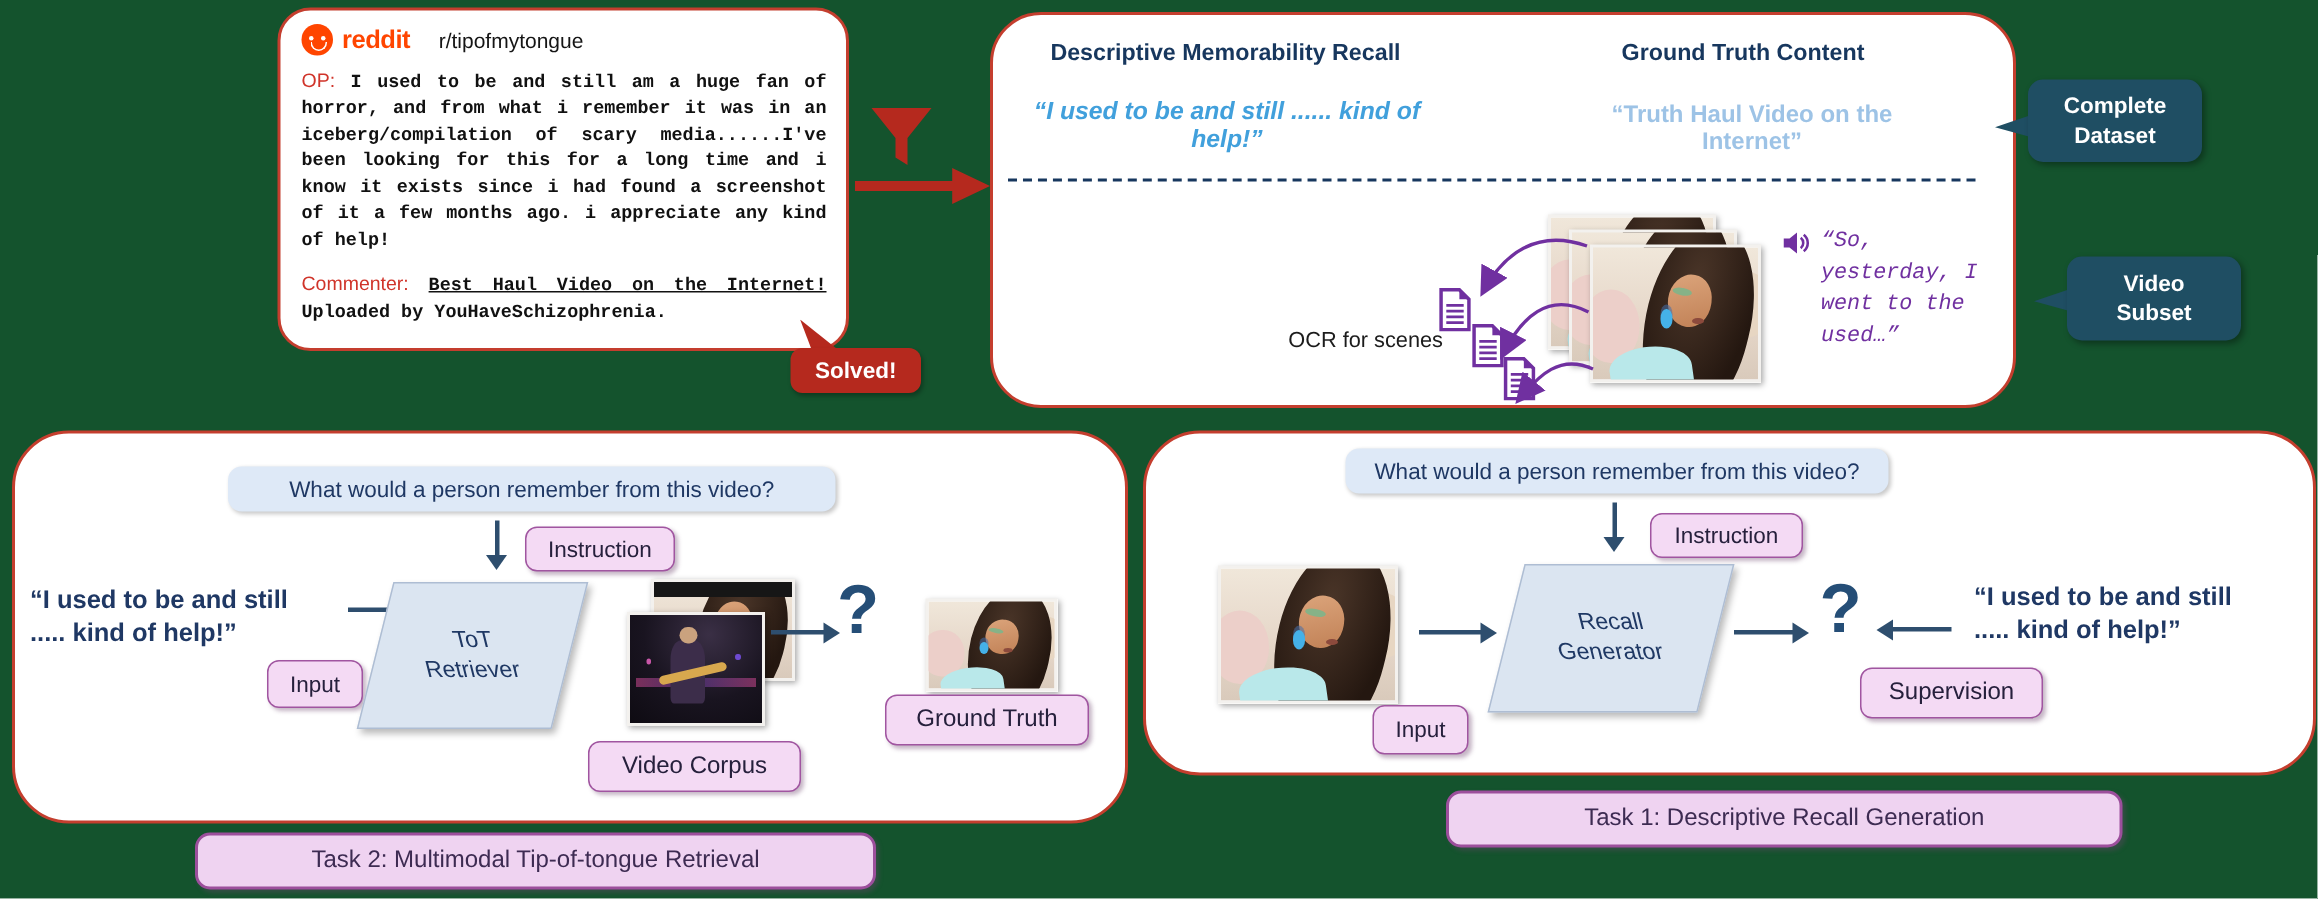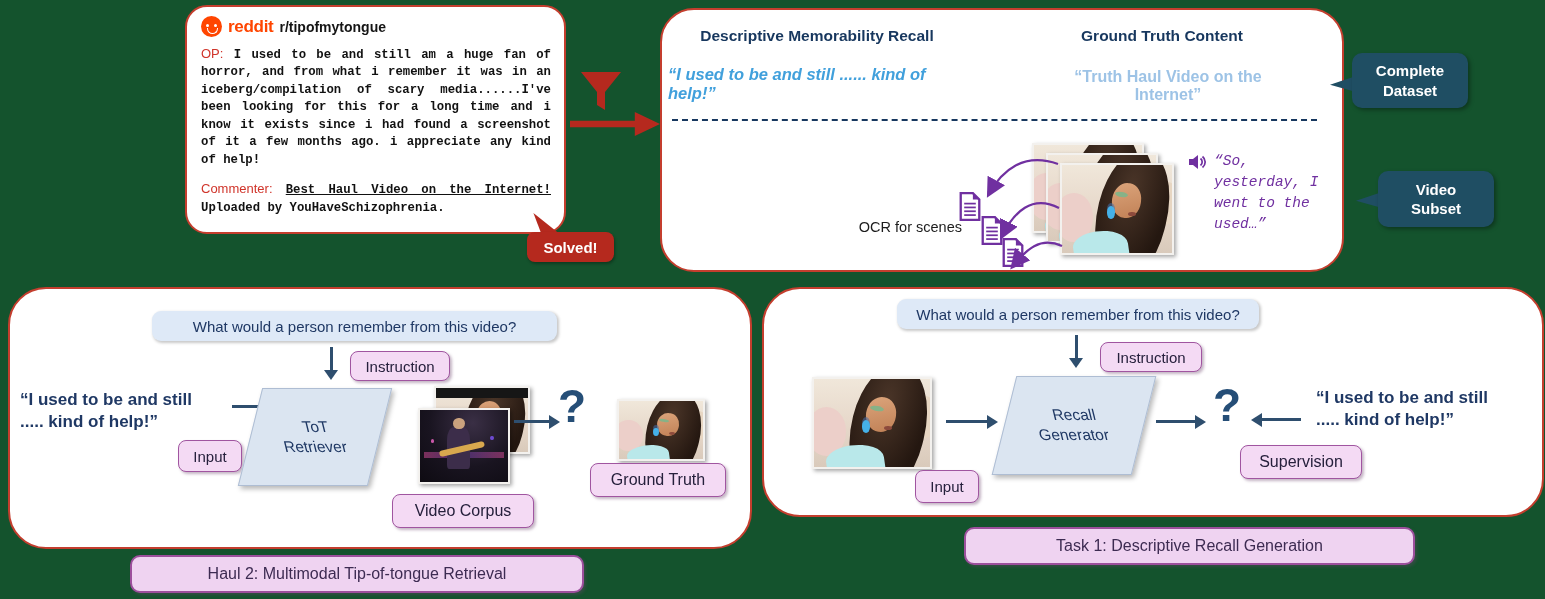--- a/index.html
+++ b/index.html
@@ -11,21 +11,21 @@
   .red-panel{position:absolute;border:2.5px solid #C43E2E;border-radius:38px;background:#fff;}
 
   
   #reddit-card{left:185px;top:5px;width:377px;height:225px;border-radius:22px;}
   .rc-head{position:absolute;left:14px;top:9px;display:flex;align-items:center;gap:6px;}
   .r-icon{width:21px;height:21px;border-radius:50%;background:#FF4500;position:relative;}
   .r-icon b{position:absolute;width:3px;height:3px;border-radius:50%;background:#fff;top:8px;}
   .r-icon b.e1{left:5px}.r-icon b.e2{left:13px}
   .r-icon u{position:absolute;left:6px;top:12px;width:9px;height:5px;border:1.6px solid #fff;border-top:none;border-radius:0 0 9px 9px;}
   .r-word{color:#FF4500;font-weight:800;font-size:17px;letter-spacing:-.3px;}
-  .r-sub{color:#151515;font-weight:700;font-size:14px;margin-left:0;}
+  .r-sub{color:#151515;font-weight:400;font-size:14px;margin-left:13px;}
   .rc-body{position:absolute;left:14px;right:13px;top:38px;font-family:"Liberation Mono",monospace;
            font-weight:700;font-size:12.3px;line-height:1.42;color:#111;text-align:justify;}
   .rc-label{font-family:"Liberation Sans",sans-serif;color:#D0342A;font-weight:400;font-size:13px;}
   .rc-comment{margin-top:11px;}
   .rc-link{text-decoration:underline;}
 
   
   #solved-badge{left:527px;top:232px;width:87px;height:30px;background:#B5291E;color:#fff;
       font-weight:700;font-size:15px;border-radius:8px;display:flex;align-items:center;justify-content:center;
       box-shadow:1px 2px 3px rgba(0,0,0,.3);}
@@ -133,21 +133,21 @@
     <svg width="46" height="42" viewBox="0 0 46 42">
         <path d="M3 2 H43 L27 22 V40 L19 35 V22 Z" fill="#B5291E"></path>
       </svg>
   </span>
   <div class="abs" id="flow-arrow"></div>
 
   <div class="red-panel" id="dataset-panel">
     <div class="col-h" style="left:30px;width:250px;">Descriptive Memorability Recall</div>
     <div class="col-h" style="left:400px;width:200px;">Ground Truth Content</div>
 
-    <div class="q-blue" style="left:6px;top:55px;width:280px;">“I used to be and still ...... kind of help!”</div>
+    <div class="q-blue" style="left:16px;top:55px;width:280px;text-align:center;">“I used to be and still ...... kind of help!”</div>
     <div id="gt-quote" style="left:378px;top:58px;width:256px;text-align:center;">“Truth Haul Video on the Internet”</div>
 
     <div id="row-divider"></div>
 
 
     <div>
       <div class="frame scene-woman" style="left:370px;top:133px;width:108px;height:86px;">
           <i class="pw"></i>
           <i class="pw2"></i>
           <i class="hair"></i>
@@ -302,21 +302,21 @@
         <i class="pw2"></i>
         <i class="hair"></i>
         <i class="face"></i>
         <i class="eyesh"></i>
         <i class="mouth"></i>
         <i class="earr"></i>
         <i class="toptank"></i>
       </div>
     <div class="pink" style="left:580px;top:174px;width:134px;height:32px;font-size:16px;">Ground Truth</div>
   </div>
-  <div class="task-label" style="left:130px;top:555px;width:450px;height:34px;">Haul 2: Multimodal Tip-of-tongue Retrieval</div>
+  <div class="task-label" style="left:130px;top:555px;width:450px;height:34px;">Task 2: Multimodal Tip-of-tongue Retrieval</div>
 
   <div class="red-panel" style="left:762px;top:287px;width:778px;height:226px;">
     <div class="prompt" style="left:133px;top:10px;width:362px;height:30px;">What would a person remember from this video?</div>
     <div class="varrow" style="left:311px;top:46px;height:24px;"></div>
     <div class="pink" style="left:336px;top:53px;width:100px;height:28px;">Instruction</div>
 
     <div class="frame scene-woman" style="left:48px;top:88px;width:116px;height:88px;">
         <i class="pw"></i>
         <i class="pw2"></i>
         <i class="hair"></i>

